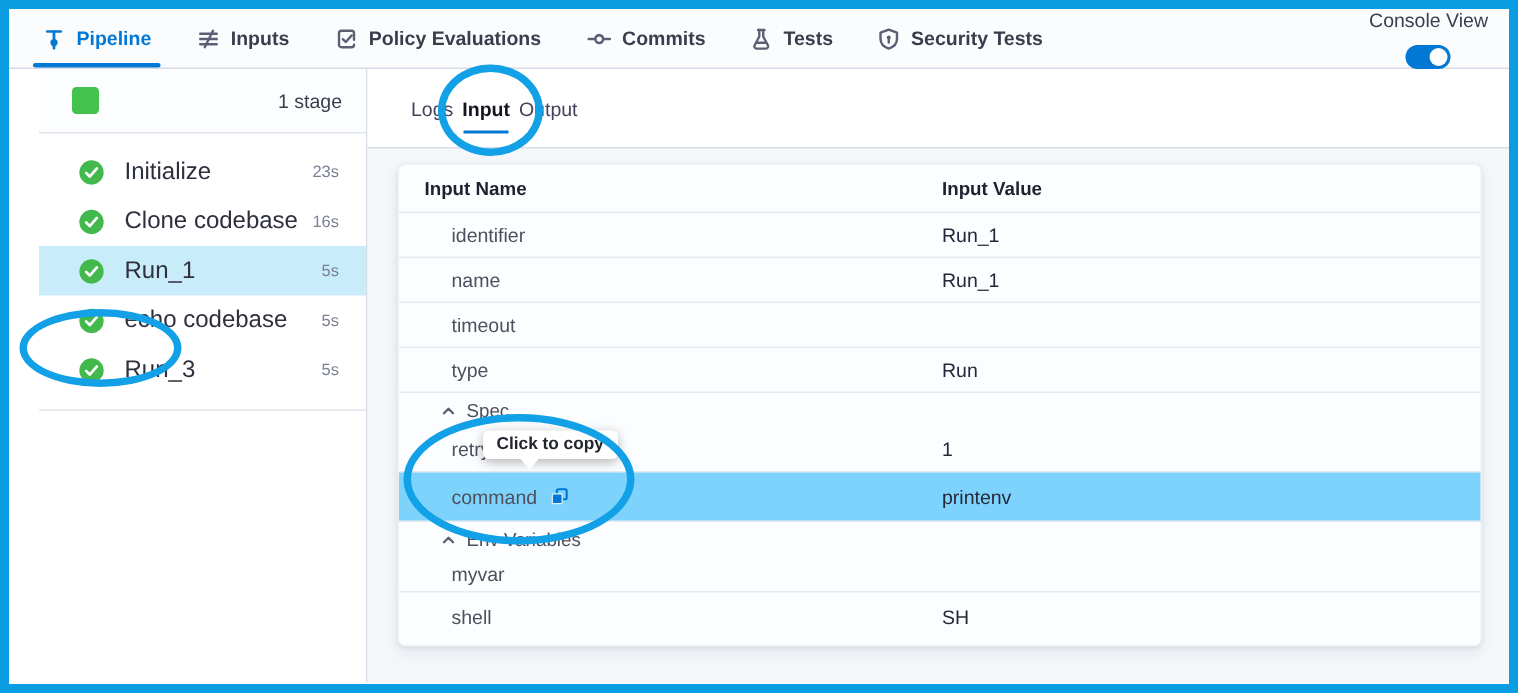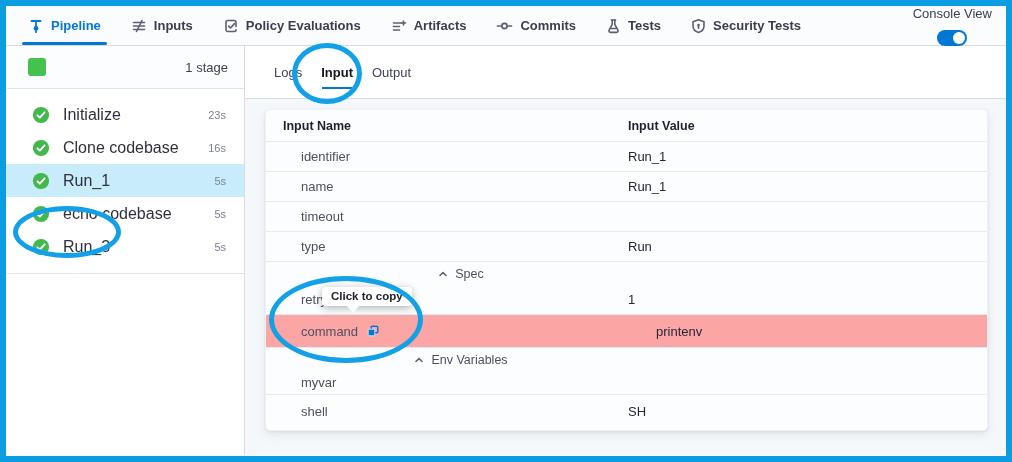--- a/index.html
+++ b/index.html
@@ -26,21 +26,21 @@
   .nav-item.active .ico{color:#0278d5;}
   .nav-item.active::after{
     content:"";position:absolute;left:-6px;right:-6px;bottom:0;height:3px;background:#0278d5;border-radius:2px;
   }
   .nav-right{margin-left:auto;display:flex;align-items:center;gap:9px;flex-direction:column;}
   .console-label{font-size:13px;color:#3b3d4d;}
   .toggle{width:30px;height:16px;border-radius:9px;background:#0278d5;position:relative;cursor:pointer;}
   .toggle .knob{position:absolute;right:2px;top:2px;width:12px;height:12px;border-radius:50%;background:#fff;}
   
   .body-row{display:flex;height:409px;}
-  .sidebar{width:239px;border-right:1px solid #d8dbe6;box-sizing:border-box;background:#fff;flex:none;}
+  .sidebar{width:239px;border-right:1px solid #d8dbe6;box-sizing:border-box;background:#fff;flex:none;padding-left:20px;}
   .stage-summary{
     height:42px;display:flex;align-items:center;padding:0 16px 0 22px;
     border-bottom:1px solid #e2e4ec;background:#fbfdfe;
   }
   .stage-square{width:18px;height:18px;border-radius:3px;background:#43c24d;}
   .stage-count{margin-left:auto;font-size:13px;color:#3c3e4e;}
   .stage-group{
     height:57px;background:#e9f6fd;display:flex;align-items:center;
     padding:0 20px 0 24px;border-bottom:1px solid #dde0ea;cursor:pointer;
   }
@@ -49,43 +49,43 @@
   .steps{padding:9px 0 10px;border-bottom:1px solid #e2e4ec;}
   .step{height:33px;display:flex;align-items:center;padding:0 18px 0 26px;cursor:pointer;}
   .step.selected{background:#c9ecfb;}
   .step-label{margin-left:13px;font-size:16px;color:#2e303d;}
   .step-time{margin-left:auto;font-size:11px;color:#7b7f95;}
   .check{display:flex;flex:none;}
   
   .main{flex:1;display:flex;flex-direction:column;background:#f5f8fb;min-width:0;}
   .tabs{
     height:52px;background:#fff;border-bottom:1px solid #d8dbe6;
-    display:flex;align-items:center;padding-left:29px;gap:19px;flex:none;
+    display:flex;align-items:center;padding-left:29px;gap:6px;flex:none;
   }
   .tab{font-size:13px;color:#41435a;position:relative;height:100%;display:flex;align-items:center;cursor:pointer;}
   .tab.active{font-weight:700;color:#14161f;}
   .tab.active::after{content:"";position:absolute;left:1px;right:1px;bottom:9px;height:2.5px;background:#0278d5;}
   .content{flex:1;padding:10px 0 0 20px;}
   .card{
     width:723px;background:#fcfdfe;border:1px solid #eef0f4;border-radius:5px;box-sizing:border-box;
     box-shadow:0 1px 3px rgba(40,41,61,.08),0 4px 10px rgba(96,97,112,.12);
     padding-bottom:2px;
   }
   .trow{display:flex;align-items:center;border-bottom:1px solid #e7e9f0;box-sizing:border-box;}
   .trow .c1{width:362px;padding-left:35px;box-sizing:border-box;font-size:13px;color:#4e505f;display:flex;align-items:center;gap:8px;flex:none;}
   .trow .c2{flex:1;font-size:13px;color:#25273a;}
   .trow.header{height:32px;}
   .trow.header .c1{padding-left:17px;font-weight:700;color:#1e2130;font-size:12.5px;}
   .trow.header .c2{font-weight:700;color:#1e2130;font-size:12.5px;}
   .trow.normal{height:30px;}
   .trow.tall{height:33px;}
   .trow.section{height:23px;border-bottom:none;}
-  .trow.section .c1{padding-left:28px;gap:7px;font-size:12.5px;color:#4e505f;justify-content:center;}
+  .trow.section .c1{padding-left:28px;gap:7px;font-size:12.5px;color:#4e505f;}
   .trow.section .chev-s{display:flex;color:#5d6075;}
-  .trow.highlight{background:#fca5a5;gap:28px;}
+  .trow.highlight{background:#7dd3fc;}
   .trow:last-child{border-bottom:none;}
   .copy-ic{display:flex;cursor:pointer;}
   
   .tooltip{
     position:absolute;left:322px;top:287px;z-index:40;background:#fff;border-radius:4px;
     box-shadow:0 2px 8px rgba(0,0,0,.3);padding:3px 9px 4px;font-size:11.5px;font-weight:700;color:#22242e;
     white-space:nowrap;
   }
   .tooltip::after{
     content:"";position:absolute;left:24px;top:100%;
@@ -127,29 +127,20 @@
       <span>Inputs</span>
     </div>
     <div class="nav-item">
       <span class="ico">
         <svg width="16" height="16" viewBox="0 0 16 16" fill="none" stroke="currentColor" stroke-width="1.6" stroke-linecap="round" stroke-linejoin="round">
             <path d="M13 8.5V4.2A1.7 1.7 0 0 0 11.3 2.5H4.7A1.7 1.7 0 0 0 3 4.2v7.6a1.7 1.7 0 0 0 1.7 1.7h6.6A1.7 1.7 0 0 0 13 11.8"></path>
             <path d="M5.6 8.1 7.5 10l4-4.4"></path>
           </svg>
       </span>
       <span>Policy Evaluations</span>
-    </div>
-    <div class="nav-item">
-      <span class="ico">
-        <svg width="16" height="16" viewBox="0 0 16 16" fill="none" stroke="currentColor" stroke-width="1.6" stroke-linecap="round">
-            <path d="M2.5 5h8M2.5 8.5h6M2.5 12h6"></path>
-            <path d="M12.5 3v4M10.5 5h4"></path>
-          </svg>
-      </span>
-      <span>Artifacts</span>
     </div>
     <div class="nav-item">
       <span class="ico">
         <svg width="17" height="16" viewBox="0 0 17 16" fill="none" stroke="currentColor" stroke-width="1.7" stroke-linecap="round">
             <circle cx="8.5" cy="8" r="2.6"></circle>
             <path d="M1.5 8h3.4M12.1 8h3.4"></path>
           </svg>
       </span>
       <span>Commits</span>
     </div>

